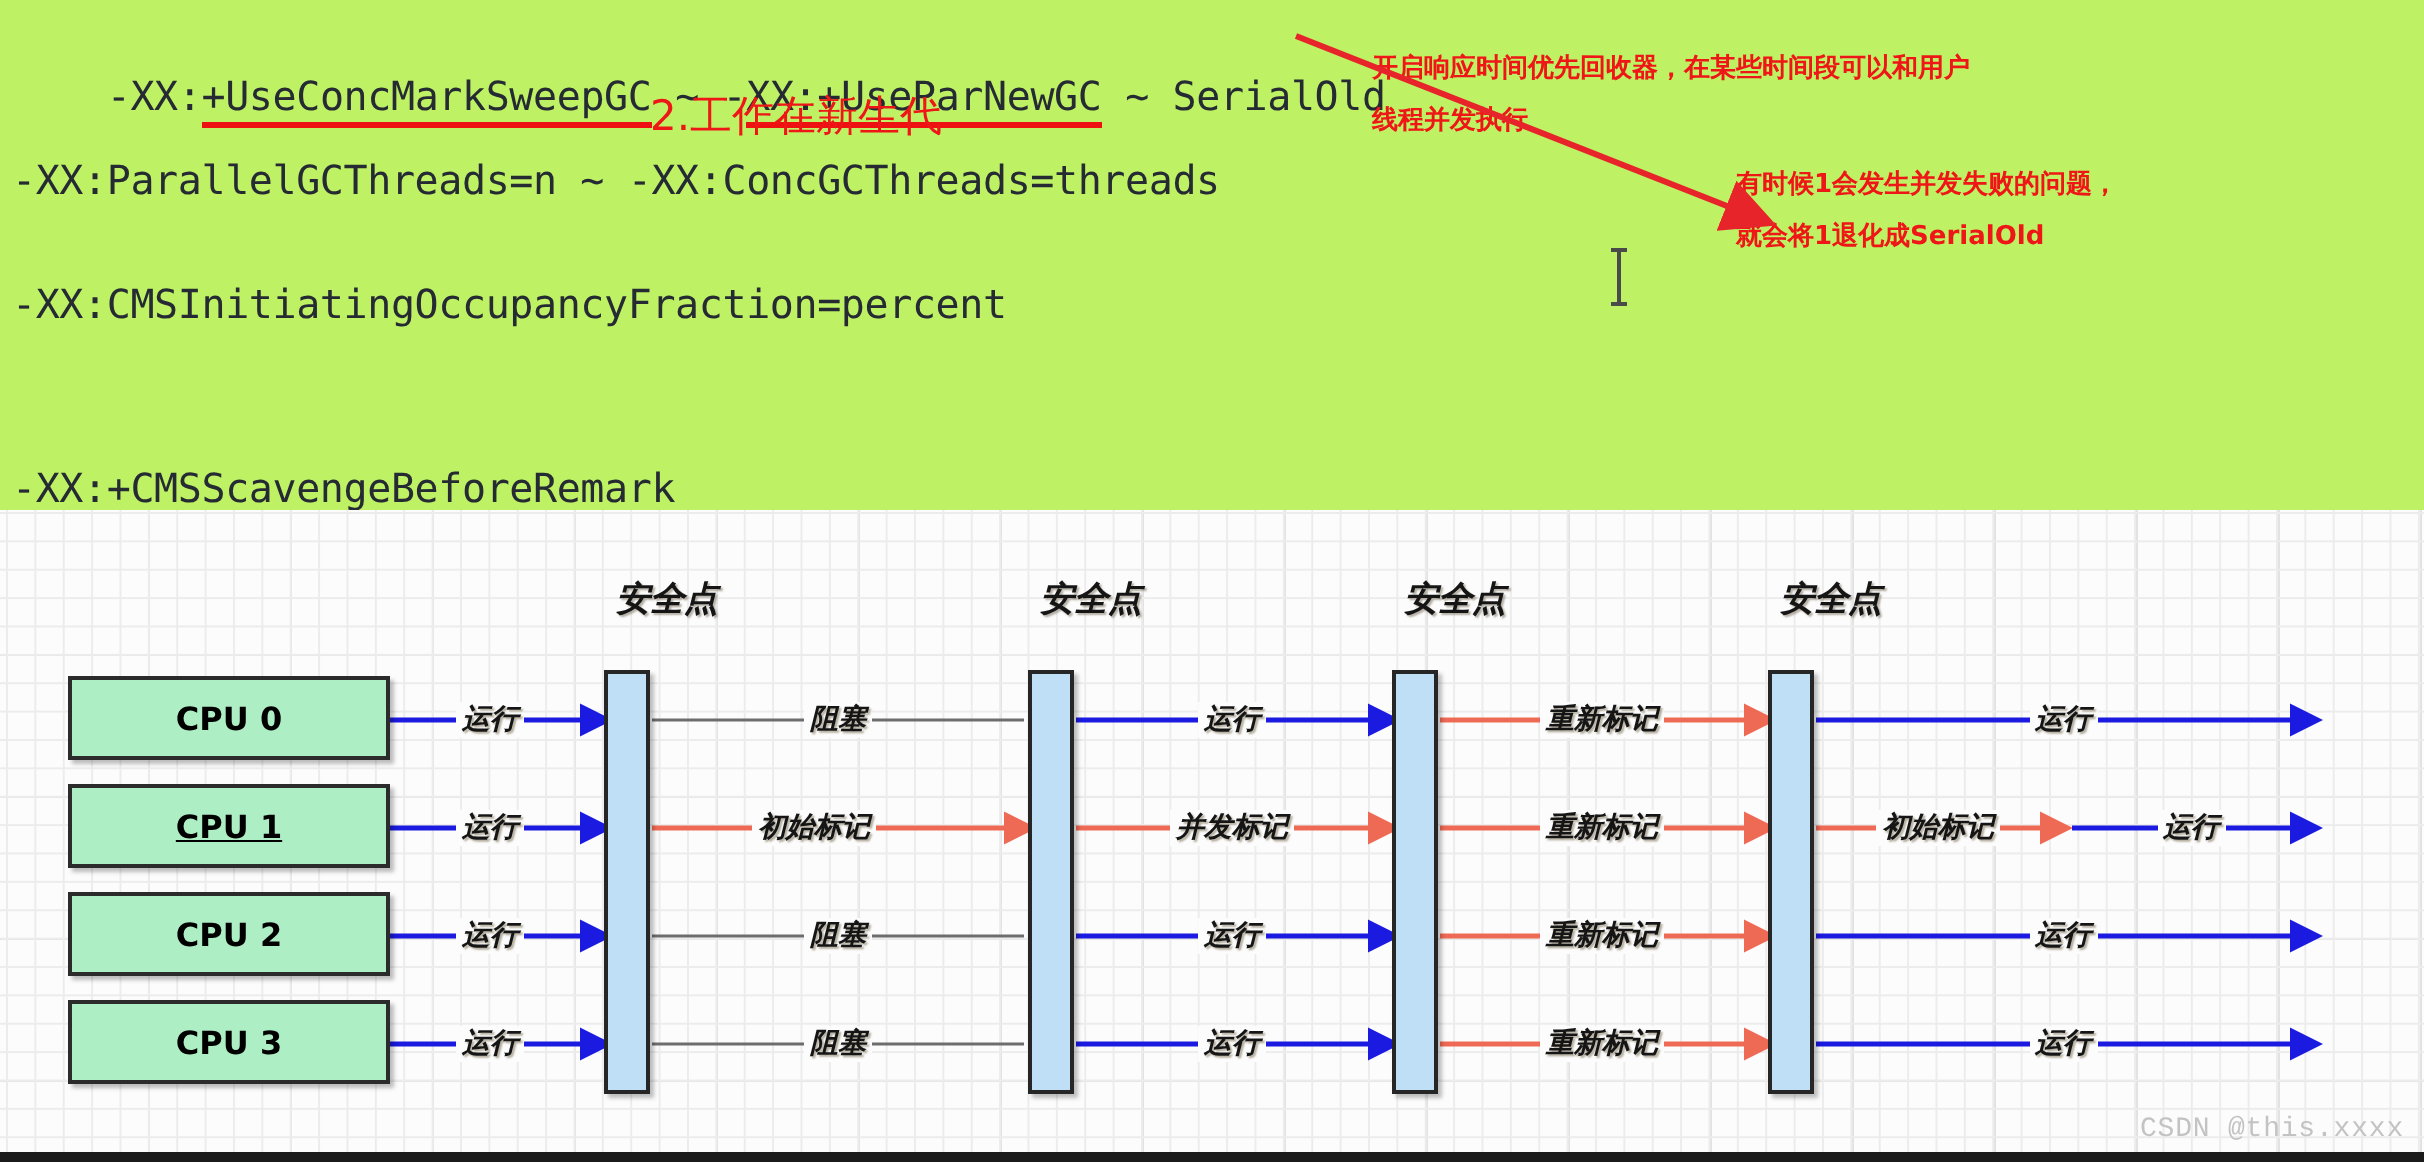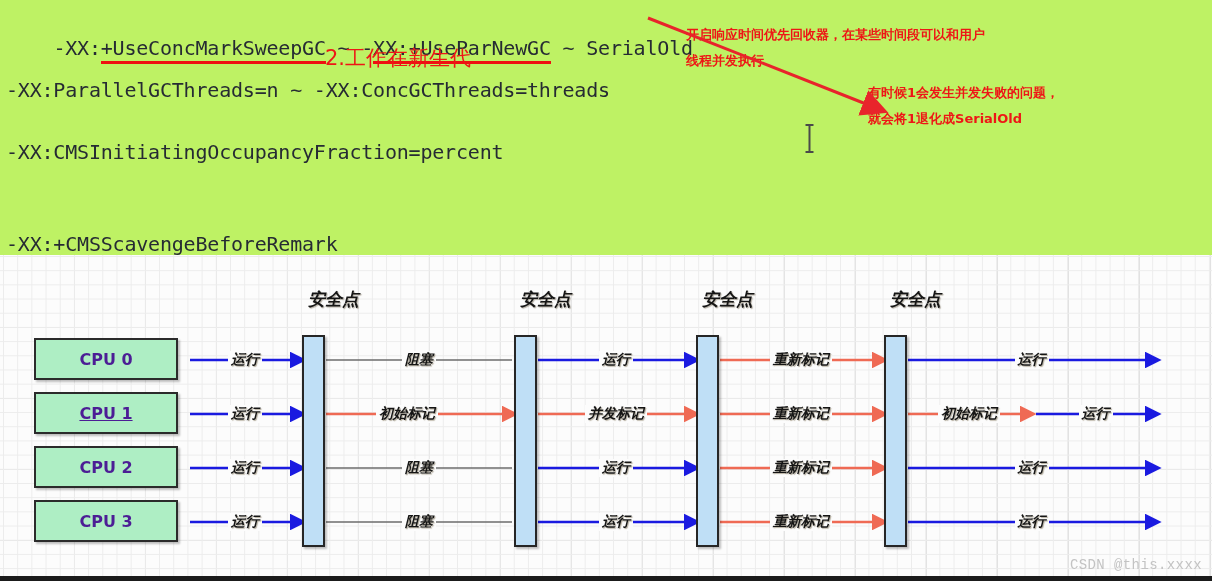--- a/index.html
+++ b/index.html
@@ -82,32 +82,32 @@
     background-position: 3px 1px, 3px 1px, 3px 1px, 3px 1px;
     overflow: hidden;
   }
   #diagram-svg {
     position: absolute;
     left: 0; top: 0;
     width: 1212px; height: 326px;
   }
   .cpu-box {
     position: absolute;
-    width: 144px;
+    width: 161px;
     height: 42px;
     background: #aeeec4;
     border: 2px solid #2b2b2b;
     box-sizing: border-box;
     display: flex;
     align-items: center;
     justify-content: center;
     font-family: "DejaVu Sans", sans-serif;
     font-weight: bold;
     font-size: 16px;
-    color: #4c1d95;
+    color: #000000;
     box-shadow: 2px 2px 2px rgba(0,0,0,0.25);
   }
   .safepoint-bar {
     position: absolute;
     width: 23px;
     background: #bfdff6;
     border: 2px solid #262626;
     box-sizing: border-box;
     box-shadow: 2px 2px 2px rgba(0,0,0,0.25);
   }

